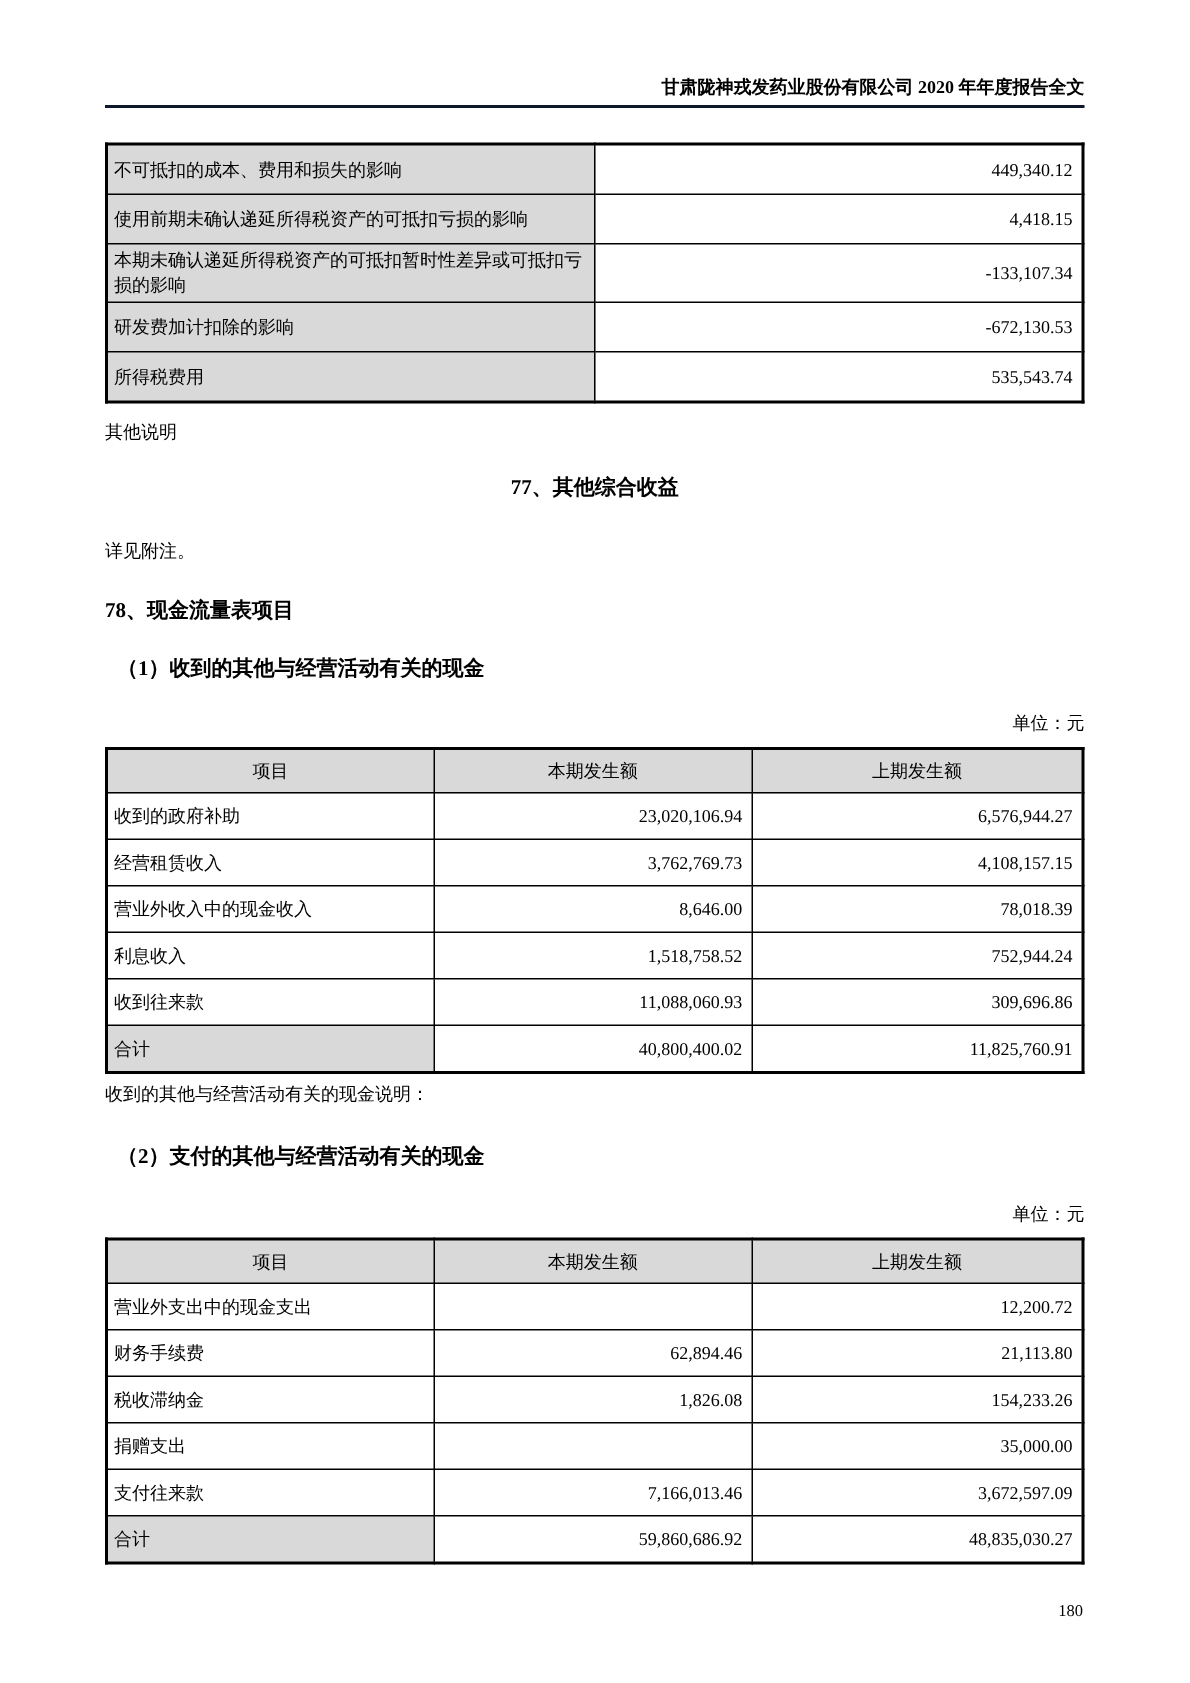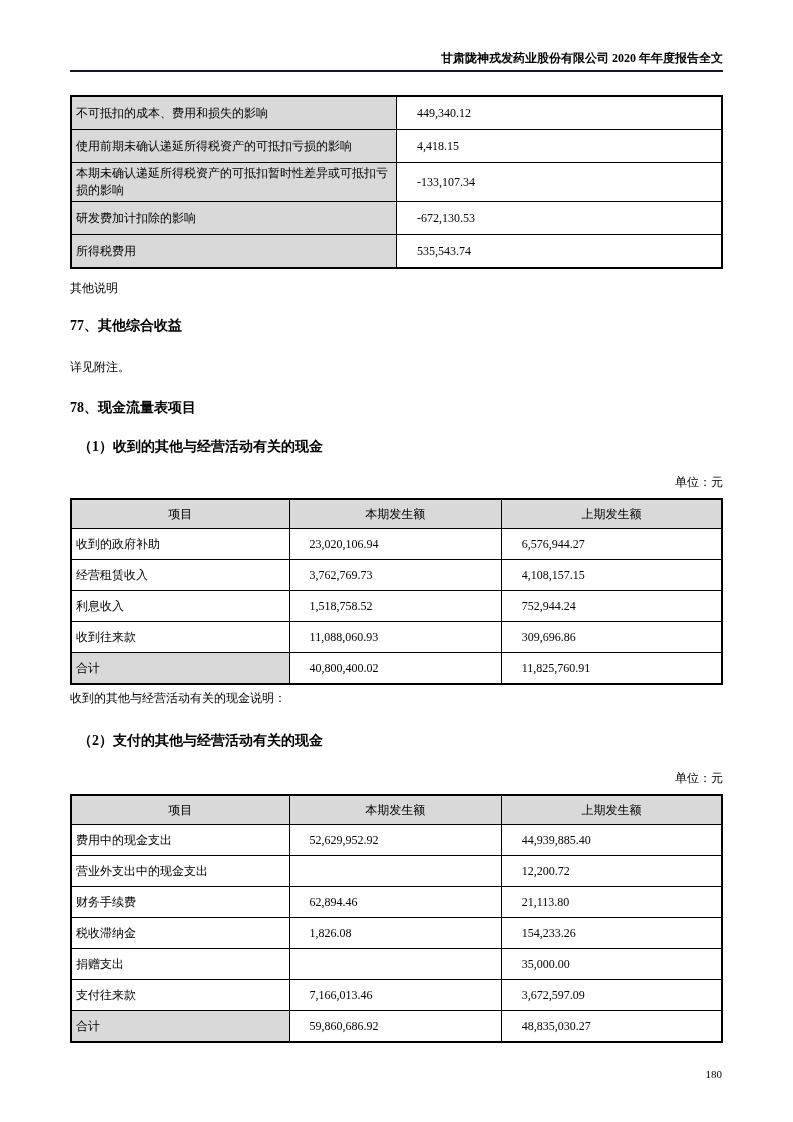--- a/index.html
+++ b/index.html
@@ -50,31 +50,31 @@
   .cash-table td, .cash-table th { height: 26px; }
   .cash-table col.c1 { width: 33.5%; }
   .cash-table col.c2 { width: 32.6%; }
   .cash-table col.c3 { width: 33.9%; }
   .cash-table th {
     background: #d9d9d9;
     text-align: center;
     border-bottom: 2px solid #000;
   }
   .lbl { text-align: left; padding: 2px 4px; }
-  .num { text-align: left; padding: 2px 20px; margin-left: 17px; }
+  .num { text-align: right; padding: 2px 6px; margin-left: 17px; }
   .shaded { background: #d9d9d9; }
   .body-text { font-size: 12px; line-height: 15px; }
   .note-other { margin-top: 12px; }
   .h2 {
     font-size: 14px;
     font-weight: bold;
     line-height: 17px;
     margin-top: 20px;
   }
-  .h2.s77 { margin-top: 21px; }
+  .h2.s77 { margin-top: 21px; text-align: center; }
   .see-note { margin-top: 26px; }
   .h2.s78 { margin-top: 24px; }
   .h3 {
     font-size: 14px;
     font-weight: bold;
     line-height: 17px;
     padding-left: 8px;
   }
   .h3.r1 { margin-top: 22px; }
   .h3.p2 { margin-top: 26px; }
@@ -159,20 +159,25 @@
           <td class="lbl">收到的政府补助</td>
           <td class="num">23,020,106.94</td>
           <td class="num">6,576,944.27</td>
         </tr>
         <tr>
           <td class="lbl">经营租赁收入</td>
           <td class="num">3,762,769.73</td>
           <td class="num">4,108,157.15</td>
         </tr>
         <tr>
+          <td class="lbl">营业外收入中的现金收入</td>
+          <td class="num">8,646.00</td>
+          <td class="num">78,018.39</td>
+        </tr>
+        <tr>
           <td class="lbl">利息收入</td>
           <td class="num">1,518,758.52</td>
           <td class="num">752,944.24</td>
         </tr>
         <tr>
           <td class="lbl">收到往来款</td>
           <td class="num">11,088,060.93</td>
           <td class="num">309,696.86</td>
         </tr>
         <tr>
@@ -196,25 +201,20 @@
         </colgroup>
       <thead>
         <tr>
           <th>项目</th>
           <th>本期发生额</th>
           <th>上期发生额</th>
         </tr>
       </thead>
       <tbody>
         <tr>
-          <td class="lbl">费用中的现金支出</td>
-          <td class="num">52,629,952.92</td>
-          <td class="num">44,939,885.40</td>
-        </tr>
-        <tr>
           <td class="lbl">营业外支出中的现金支出</td>
           <td class="num"></td>
           <td class="num">12,200.72</td>
         </tr>
         <tr>
           <td class="lbl">财务手续费</td>
           <td class="num">62,894.46</td>
           <td class="num">21,113.80</td>
         </tr>
         <tr>

